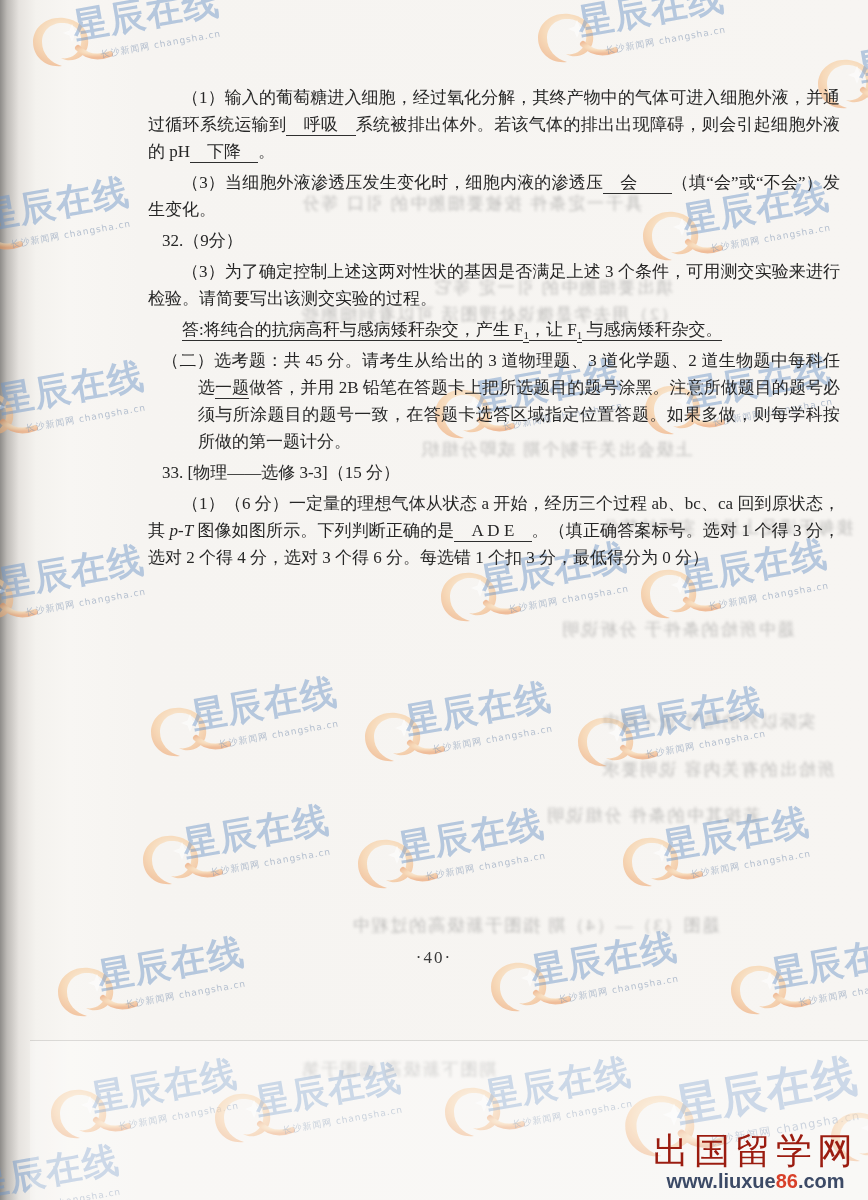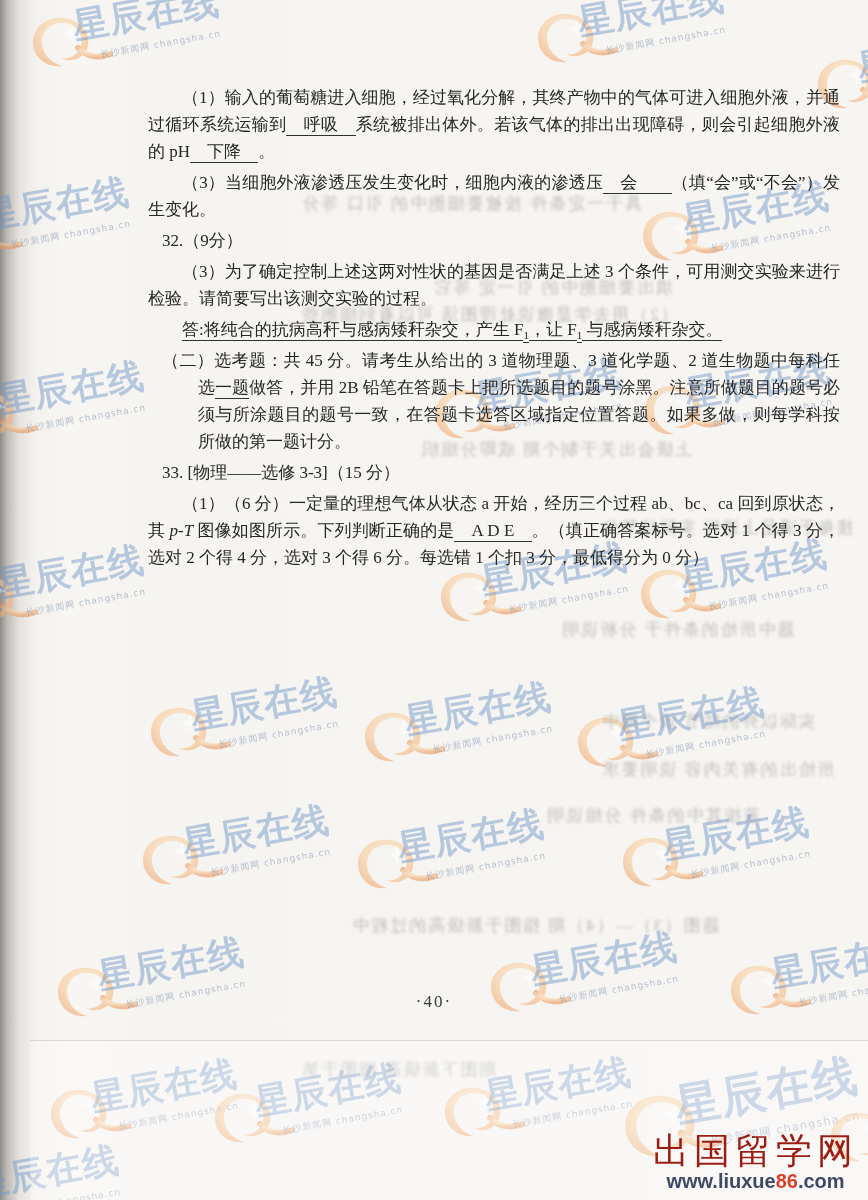--- a/index.html
+++ b/index.html
@@ -56,21 +56,21 @@
   .doc p{margin:0 0 4px 0;}
   .para.indent{text-indent:2em;}
   .para.header{margin-left:14px;}
   .para.hanging{margin-left:50px;text-indent:-36px;}
   .u{border-bottom:1.4px solid #2f2f2f;padding-bottom:1px;}
   .it{font-style:italic;}
   sub{font-size:11px;line-height:0;}
   
   .page-number{
     position:absolute;top:948px;left:0;width:868px;text-align:center;
-    font-size:17px;letter-spacing:2px;color:#3a3a3a;margin-top:44px;
+    font-size:17px;letter-spacing:2px;color:#3a3a3a;
   }
   .footer{
     position:absolute;right:10px;bottom:8px;text-align:right;line-height:1.05;
   }
   .footer-name{
     font-family:"Liberation Serif","DejaVu Serif",serif;
     font-weight:normal;font-size:36px;letter-spacing:5px;color:#9b1c10;
   }
   .footer-url{
     font-family:"Liberation Sans","DejaVu Sans",sans-serif;

